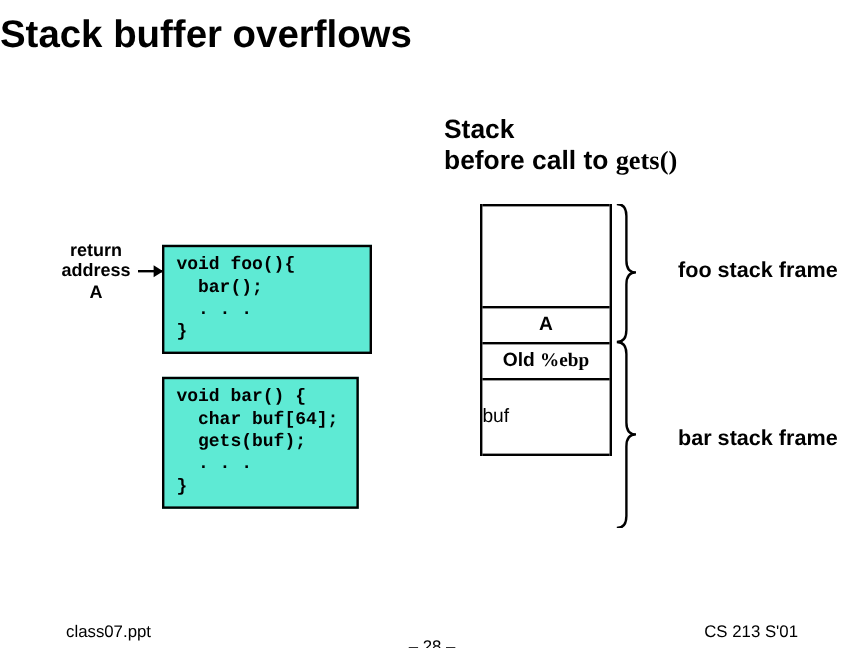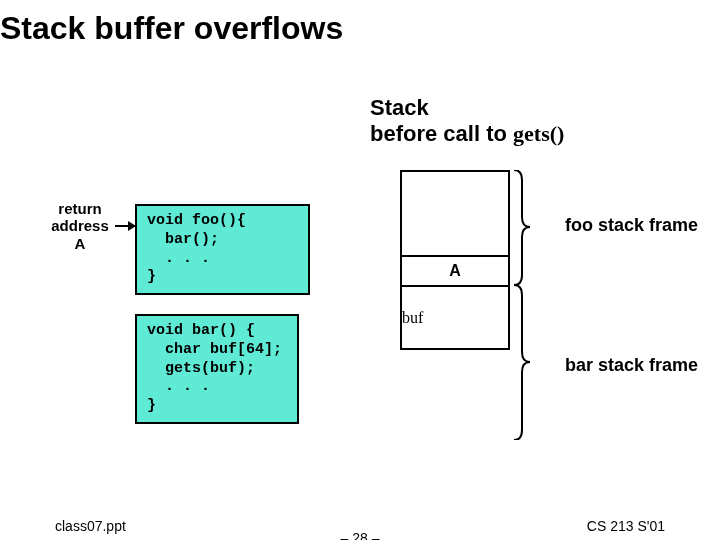--- a/index.html
+++ b/index.html
@@ -62,21 +62,21 @@
   }
   .stack-cell {
     height: 30px;
     border-top: 2px solid #000;
     text-align: center;
     font-weight: bold;
     font-size: 16px;
     line-height: 28px;
   }
   .stack-top { height: 85px; border-top: 2px solid #000; }
-  .stack-mid { height: 65px; border-top: 2px solid #000; font-family: Liberation Serif, serif; }
+  .stack-mid { height: 65px; border-top: 2px solid #000; }
   .stack-bottom-border { border-bottom: 2px solid #000; }
   .cell-buf { line-height: 62px; }
 
   .brace {
     position: absolute;
     width: 20px;
   }
   .brace svg { width: 100%; height: 100%; }
 
   .frame-label {
@@ -153,20 +153,23 @@
 }</div>
 <div class="codebox codebox2">void bar() {
   char buf[64];
   gets(buf);
   . . .
 }</div>
 
 <div class="stack">
   <div class="stack-top"></div>
   <div class="stack-cell">A</div>
+  <div class="stack-cell">
+    <span>Old </span><span class="mono">%ebp</span>
+  </div>
   <div class="stack-mid cell-buf stack-bottom-border">buf</div>
 </div>
 
 <div class="brace" style="left:512px; top:170px; height:115px;">
   <svg viewBox="0 0 20 115" preserveAspectRatio="none">
     <path d="M2 0 Q10 0 10 10 L10 47 Q10 57 18 57 Q10 57 10 67 L10 105 Q10 115 2 115" fill="none" stroke="#000" stroke-width="2"></path>
   </svg>
 </div>
 <div class="brace" style="left:512px; top:285px; height:155px;">
   <svg viewBox="0 0 20 155" preserveAspectRatio="none">

